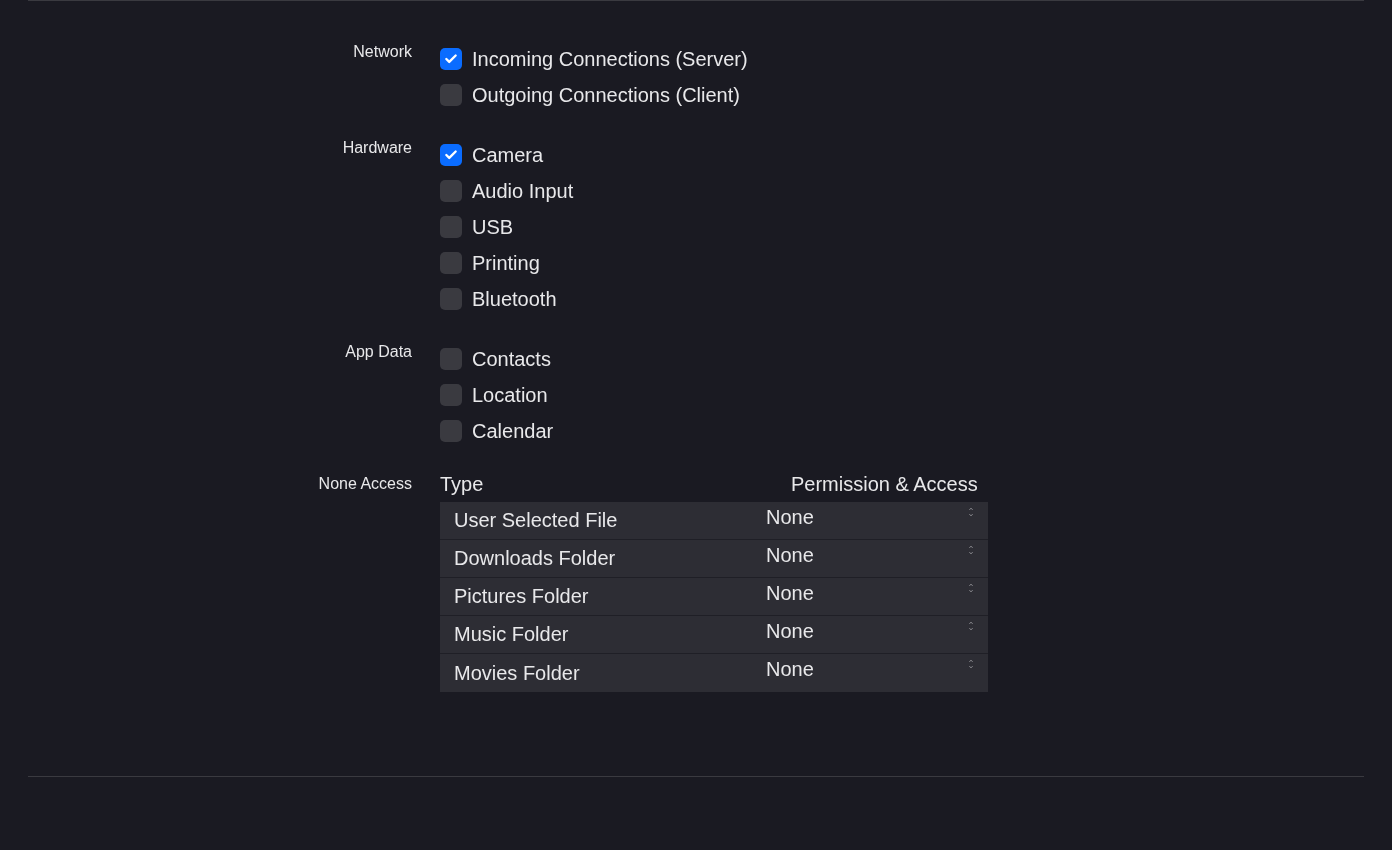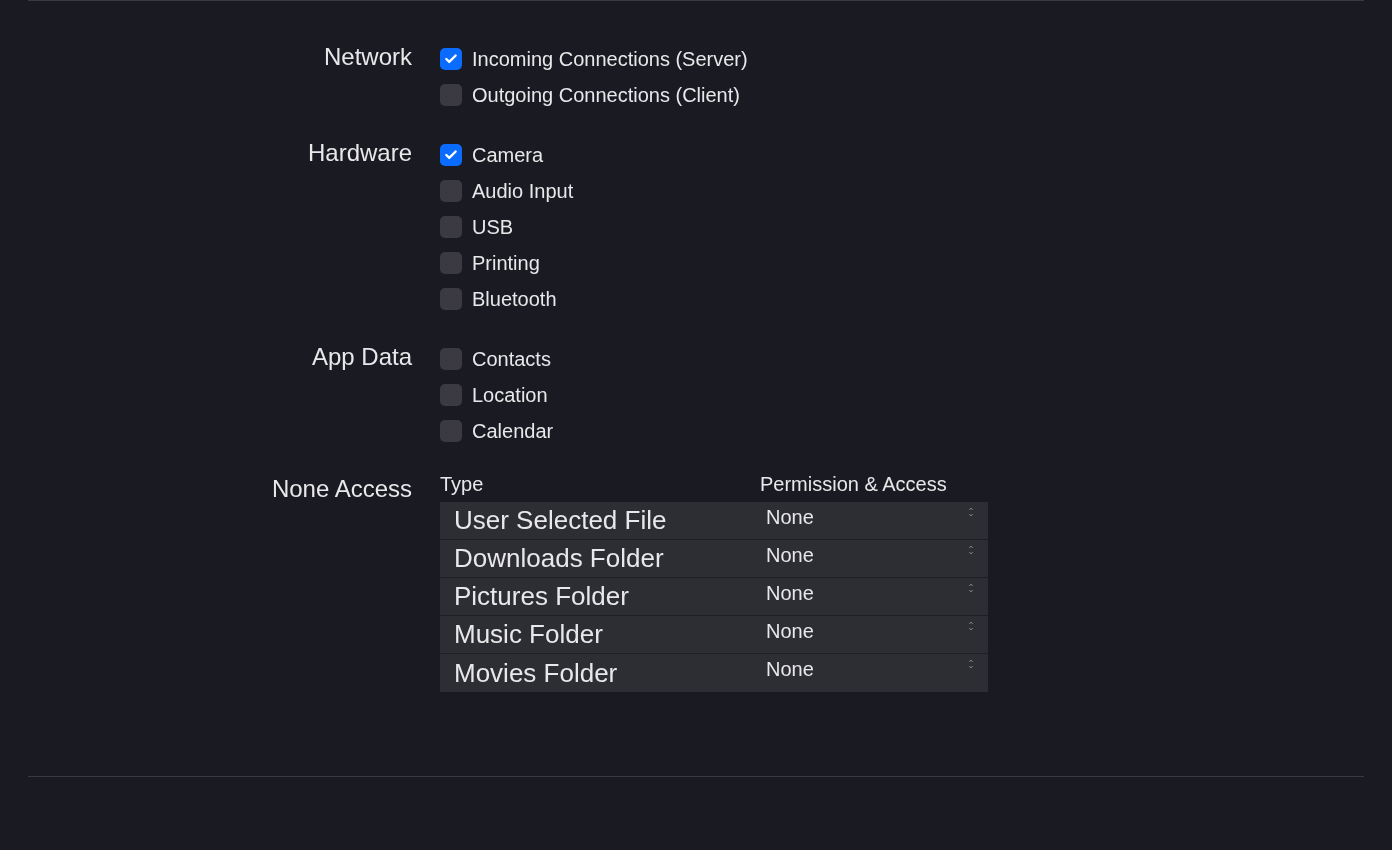--- a/index.html
+++ b/index.html
@@ -58,21 +58,21 @@
     display: flex;
     align-items: flex-start;
     margin-bottom: 24px;
   }
   .section-label {
     width: 412px;
     text-align: right;
     padding-right: 28px;
     padding-top: 2px;
     color: #e8e8ea;
-    font-size: 24px;
+    font-size: 16px;
   }
   .section-body {
     flex: 1;
   }
   .check-row {
     display: flex;
     align-items: center;
     height: 36px;
   }
   .checkbox {
@@ -96,36 +96,36 @@
     color: #e8e8ea;
   }
   
   .fa-header {
     display: flex;
     color: #e8e8ea;
     font-size: 20px;
     padding-bottom: 6px;
   }
   .fa-col-type { width: 320px; }
-  .fa-col-perm { width: 218px; }
+  .fa-col-perm { width: 218px; margin-left: 31px; }
   .fa-table {
     width: 548px;
   }
   .fa-row {
     display:flex;
     height: 38px;
     align-items:center;
     background: #2d2d34;
     border-bottom: 1px solid #1f1f26;
   }
   .fa-row:last-child { border-bottom: none; }
   .fa-type {
     width: 320px;
     padding-left: 14px;
-    font-size: 26px;
+    font-size: 20px;
     color: #e8e8ea;
   }
   .fa-perm {
     width: 228px;
     position: relative;
   }
   .perm-select {
     display:flex;
     align-items:flex-start;
     height: 30px;

